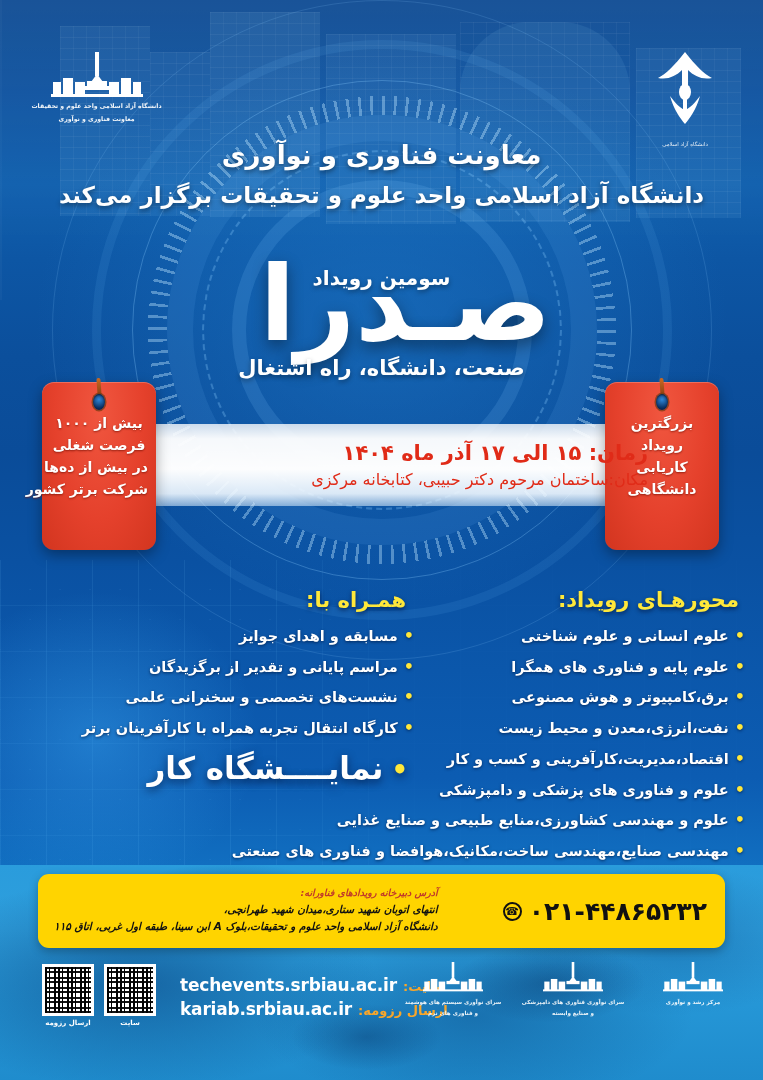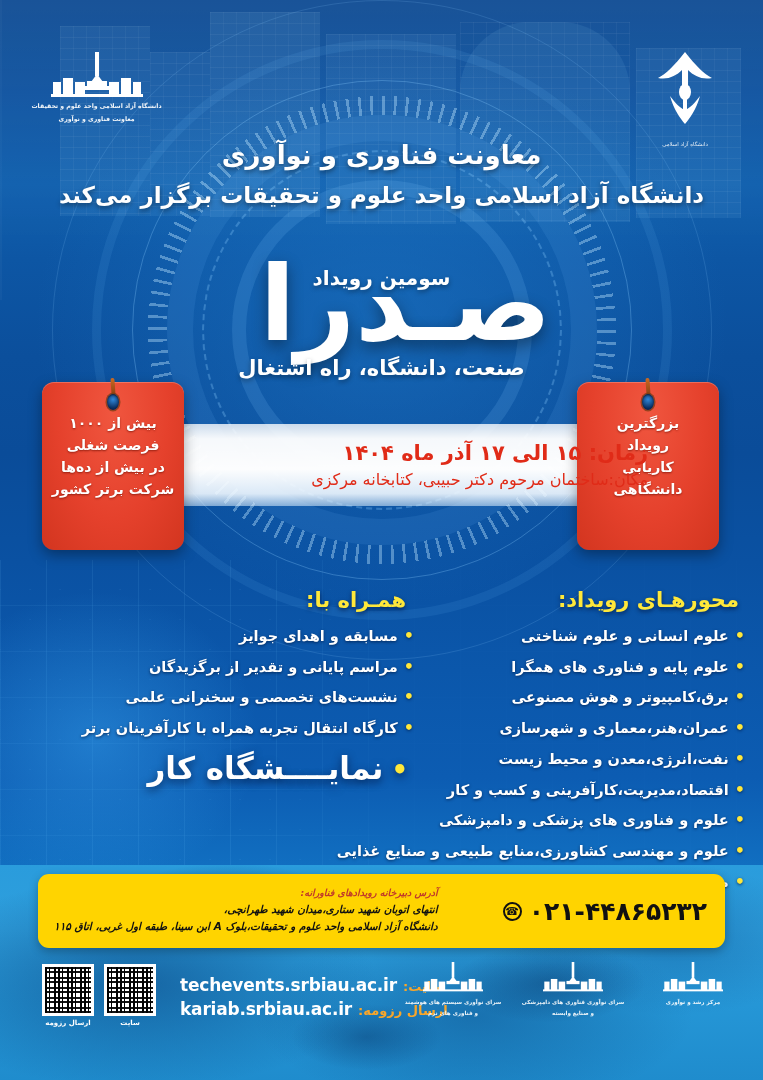--- a/index.html
+++ b/index.html
@@ -166,21 +166,21 @@
     margin-left: 48px;
   }
   .subtitle {
     position: absolute; left: 0; right: 0; top: 356px; text-align: center;
     color: #ffffff; font-size: 21px; font-weight: bold;
     text-shadow: 0 2px 5px rgba(0,0,0,.40);
   }
 
   
   .tag {
-    position: absolute; width: 142px; border-radius: 12px;
+    position: absolute; width: 114px; border-radius: 12px;
     background: radial-gradient(ellipse at 50% 18%, #f0563f 0%, #e5412c 55%, #d2351f 100%);
     box-shadow: 0 5px 14px rgba(0,0,0,.35), inset 0 1px 0 rgba(255,255,255,.22);
     color: #ffffff; text-align: center;
     padding: 30px 8px 18px;
   }
   .tag-left  { left: 42px;  top: 382px; height: 168px; }
   .tag-right { right: 44px; top: 382px; height: 168px; padding-left: 8px; }
   .tag-hole {
     position: absolute; left: 50%; top: 12px; transform: translateX(-50%);
     width: 12px; height: 16px; border-radius: 50%;
@@ -404,21 +404,20 @@
     <div class="tag-line">کاریابی</div>
     <div class="tag-line">دانشگاهی</div>
   </div>
 
   <div class="col-right">
     <div class="col-head">محورهـای رویداد:</div>
     <ul class="bullet-list">
       <li>علوم انسانی و علوم شناختی</li>
       <li>علوم پایه و فناوری های همگرا</li>
       <li>برق،کامپیوتر و هوش مصنوعی</li>
-      <li>عمران،هنر،معماری و شهرسازی</li>
       <li>نفت،انرژی،معدن و محیط زیست</li>
       <li>اقتصاد،مدیریت،کارآفرینی و کسب و کار</li>
       <li>علوم و فناوری های پزشکی و دامپزشکی</li>
       <li>علوم و مهندسی کشاورزی،منابع طبیعی و صنایع غذایی</li>
       <li>مهندسی صنایع،مهندسی ساخت،مکانیک،هوافضا و فناوری های صنعتی</li>
     </ul>
   </div>
 
   <div class="col-left">
     <div class="col-head">همـراه با:</div>

